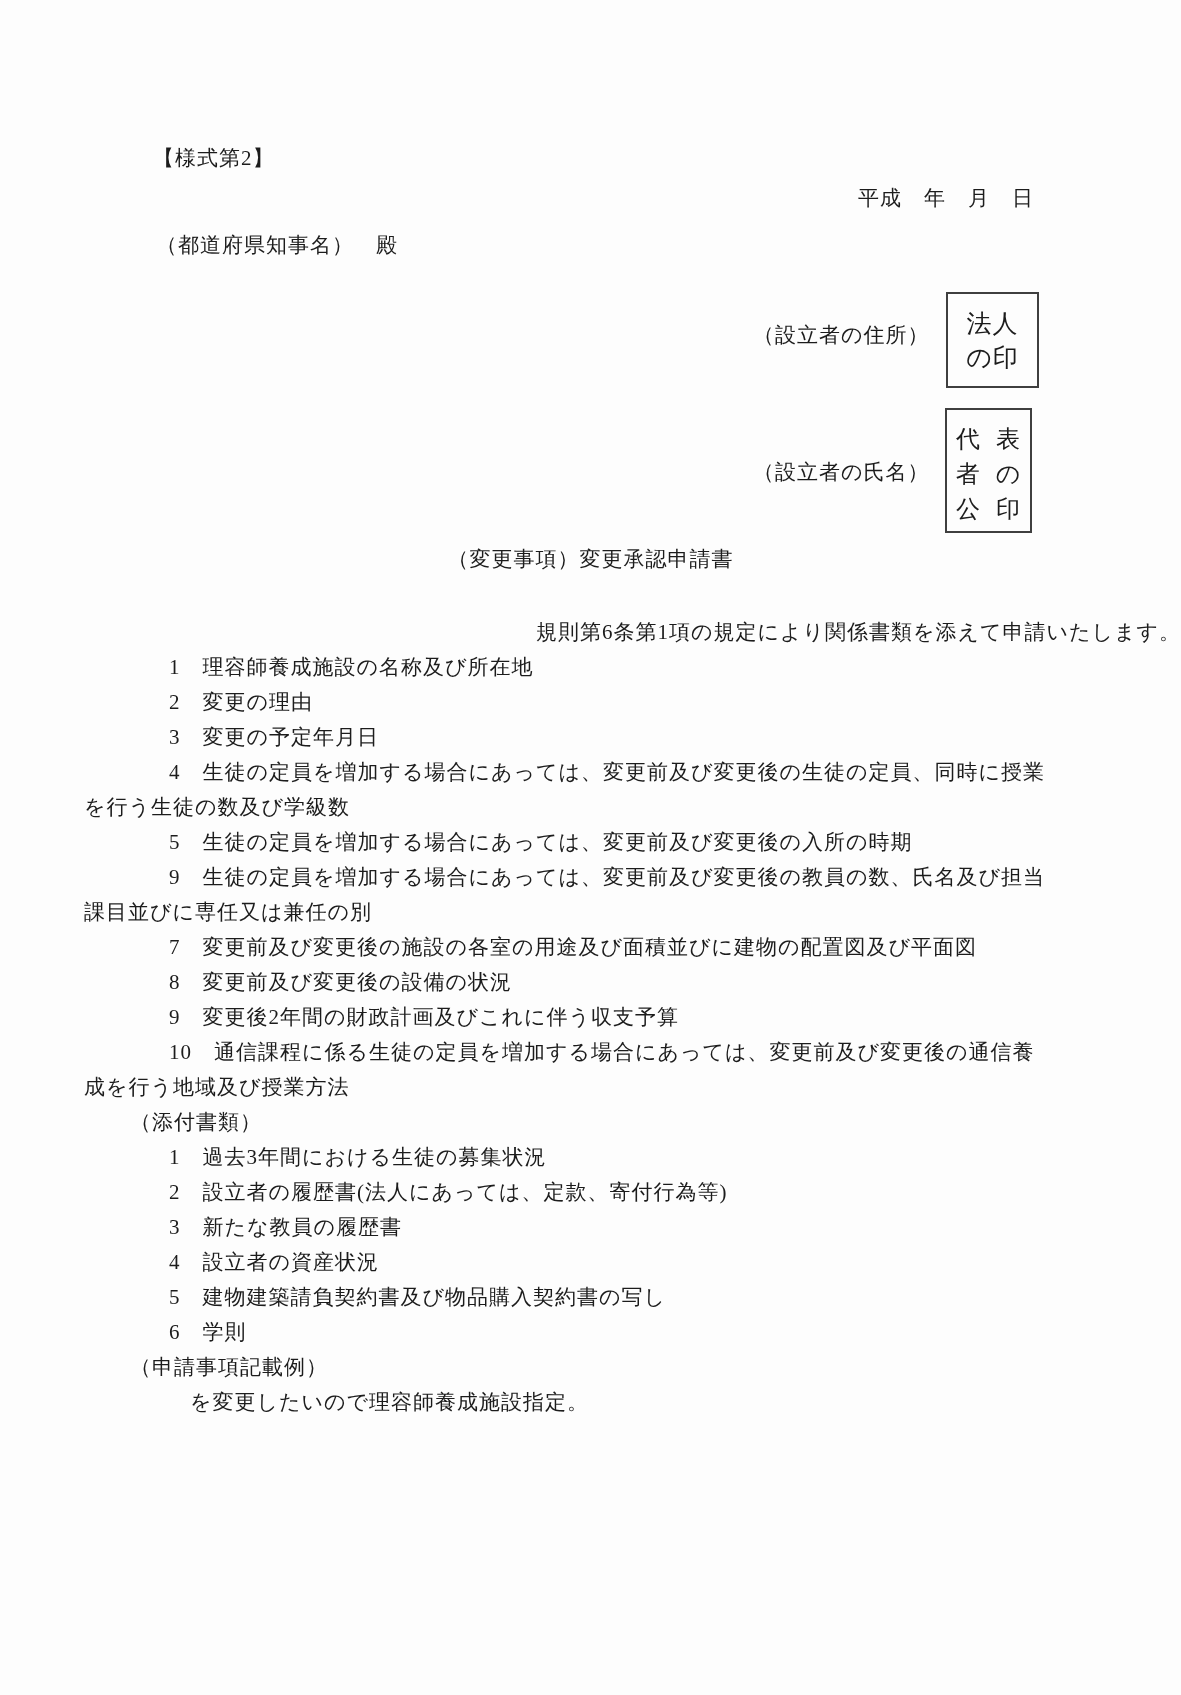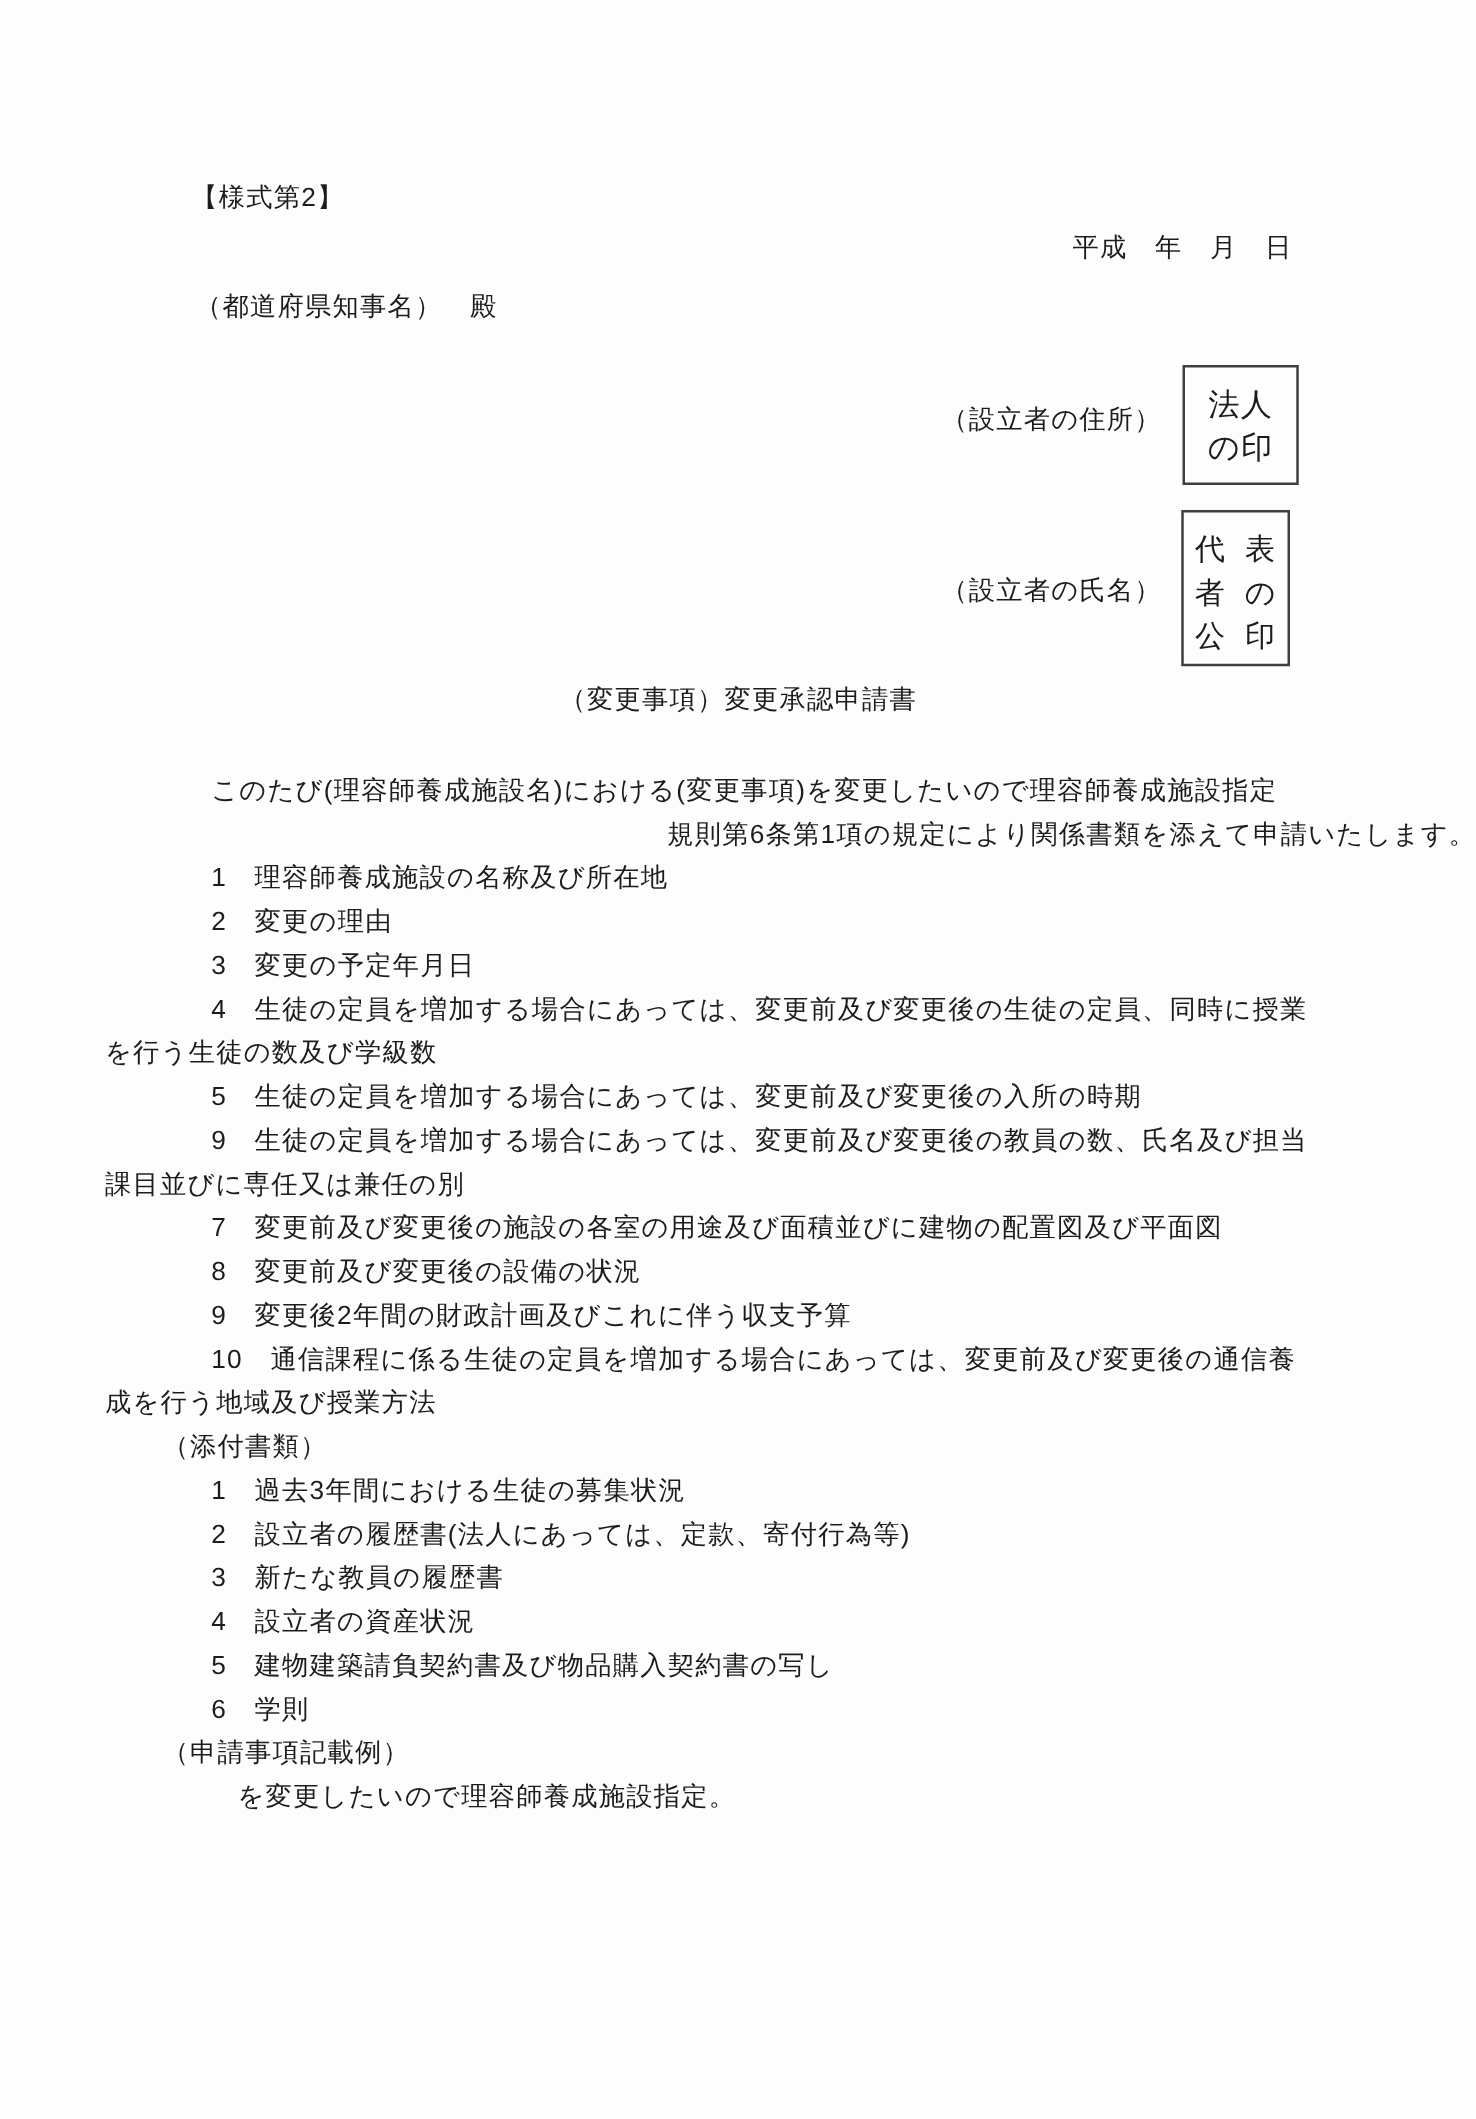--- a/index.html
+++ b/index.html
@@ -6,21 +6,21 @@
     margin: 0;
     padding: 0;
     background: #ffffff;
   }
   .page {
     position: relative;
     width: 1181px;
     height: 1695px;
     background: #fdfdfd;
     color: #1c1c1c;
-    font-family: Liberation Sans, sans-serif;
+    font-family: Liberation Serif, serif;
     font-size: 21px;
     letter-spacing: 1px;
     overflow: hidden;
   }
   .abs { position: absolute; white-space: pre; }
 
   .form-number   { left: 153px; top: 144px; }
   .date-line     { left: 858px; top: 184px; }
   .addressee     { left: 156px; top: 231px; }
   .founder-address-label { left: 753px; top: 321px; }
@@ -105,21 +105,20 @@
     </div>
     <div class="seal-row">
       <span>公</span>
       <span>印</span>
     </div>
   </div>
 
   <div class="abs doc-title">（変更事項）変更承認申請書</div>
 
   <div class="body-lines">
-    <div class="ln x169">このたび(理容師養成施設名)における(変更事項)を変更したいので理容師養成施設指定</div>
     <div class="ln x148">規則第6条第1項の規定により関係書類を添えて申請いたします。</div>
     <div class="ln x169">1　理容師養成施設の名称及び所在地</div>
     <div class="ln x169">2　変更の理由</div>
     <div class="ln x169">3　変更の予定年月日</div>
     <div class="ln x169">4　生徒の定員を増加する場合にあっては、変更前及び変更後の生徒の定員、同時に授業</div>
     <div class="ln x180">を行う生徒の数及び学級数</div>
     <div class="ln x169">5　生徒の定員を増加する場合にあっては、変更前及び変更後の入所の時期</div>
     <div class="ln x169">9　生徒の定員を増加する場合にあっては、変更前及び変更後の教員の数、氏名及び担当</div>
     <div class="ln x180">課目並びに専任又は兼任の別</div>
     <div class="ln x169">7　変更前及び変更後の施設の各室の用途及び面積並びに建物の配置図及び平面図</div>

